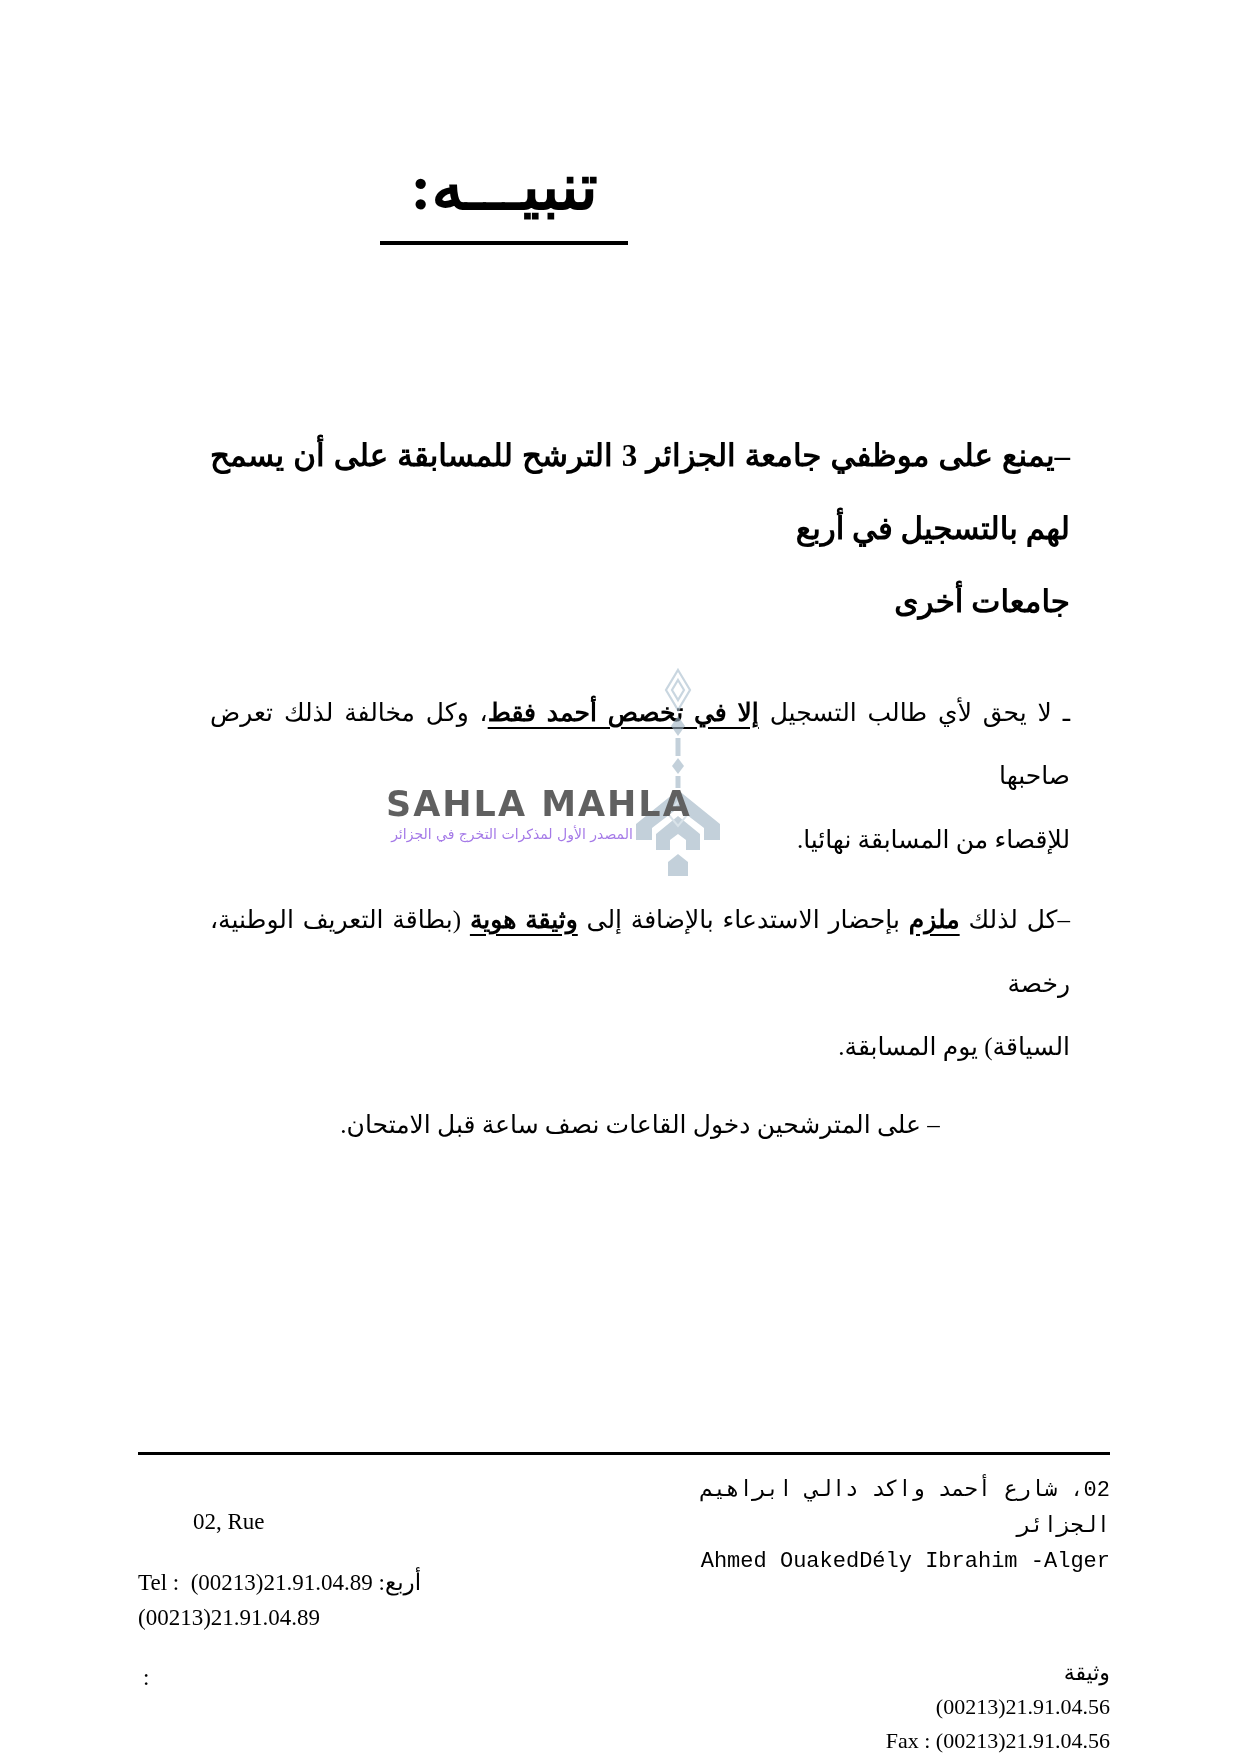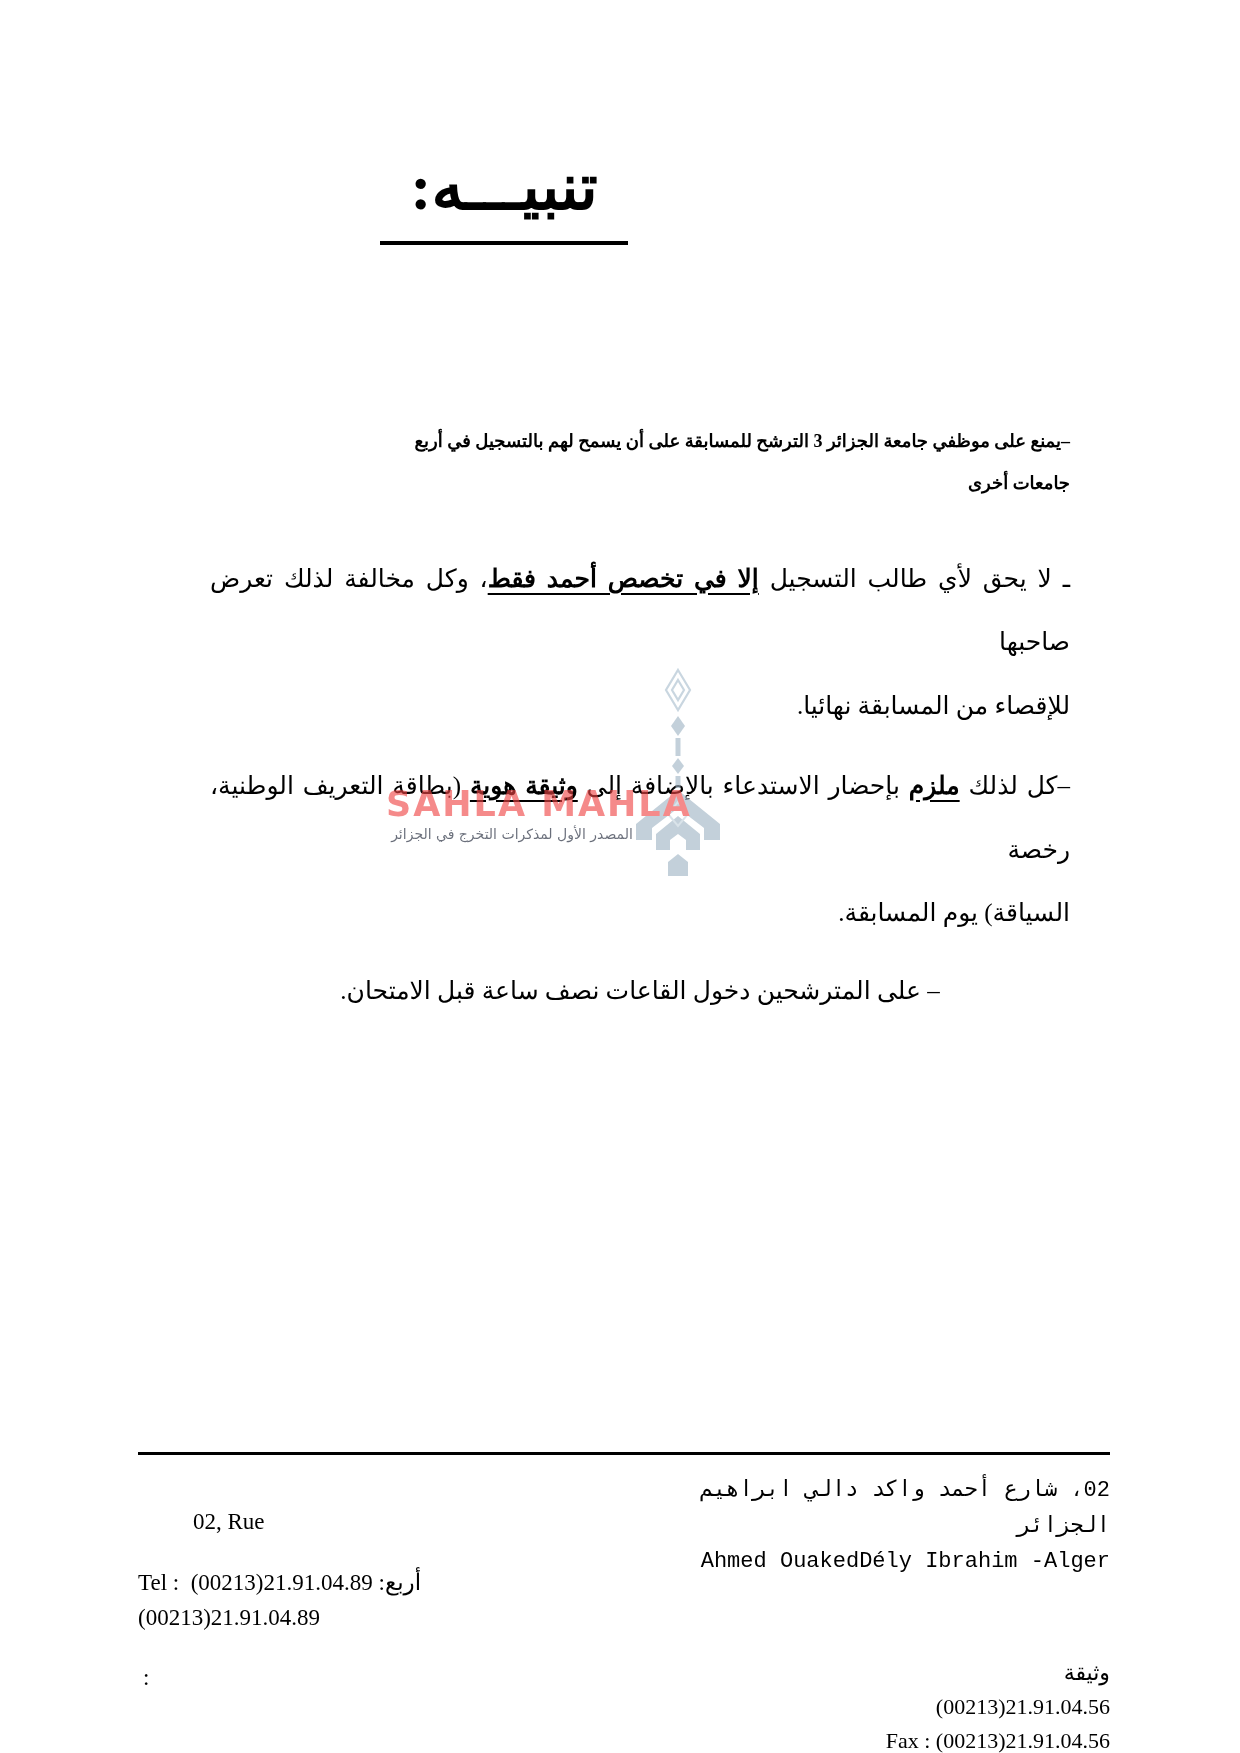--- a/index.html
+++ b/index.html
@@ -57,21 +57,21 @@
     font-family: "Liberation Serif", "DejaVu Serif", serif;
     direction: rtl;
     text-align: justify;
     text-align-last: right;
     margin: 0 0 18px 0;
   }
   .clause .ln {
     display: block;
   }
   .c1 {
-    font-size: 18px;
+    font-size: 31px;
     font-weight: bold;
     line-height: 2.35;
     margin-bottom: 42px;
   }
   .c1 .ln2 {
     text-align: left;
     direction: rtl;
     padding-left: 60px;
     font-family: Liberation Serif, serif;
   }
@@ -123,29 +123,29 @@
     top: 122px;
     width: 252px;
     text-align: center;
     direction: ltr;
   }
   .wm-name {
     font-family: "DejaVu Sans", "Liberation Sans", sans-serif;
     font-size: 35px;
     font-weight: bold;
     letter-spacing: 2px;
-    color: #ef4444;
+    color: #000000;
     line-height: 1.05;
     white-space: nowrap;
     text-align: center;
   }
   .wm-sub {
     font-family: "DejaVu Sans", "Liberation Sans", sans-serif;
     font-size: 14px;
-    color: #0f172a;
+    color: #6d28d9;
     direction: rtl;
     margin-top: 3px;
     white-space: nowrap;
   }
 
   
   .footer {
     position: absolute;
     left: 138px;
     top: 1452px;

